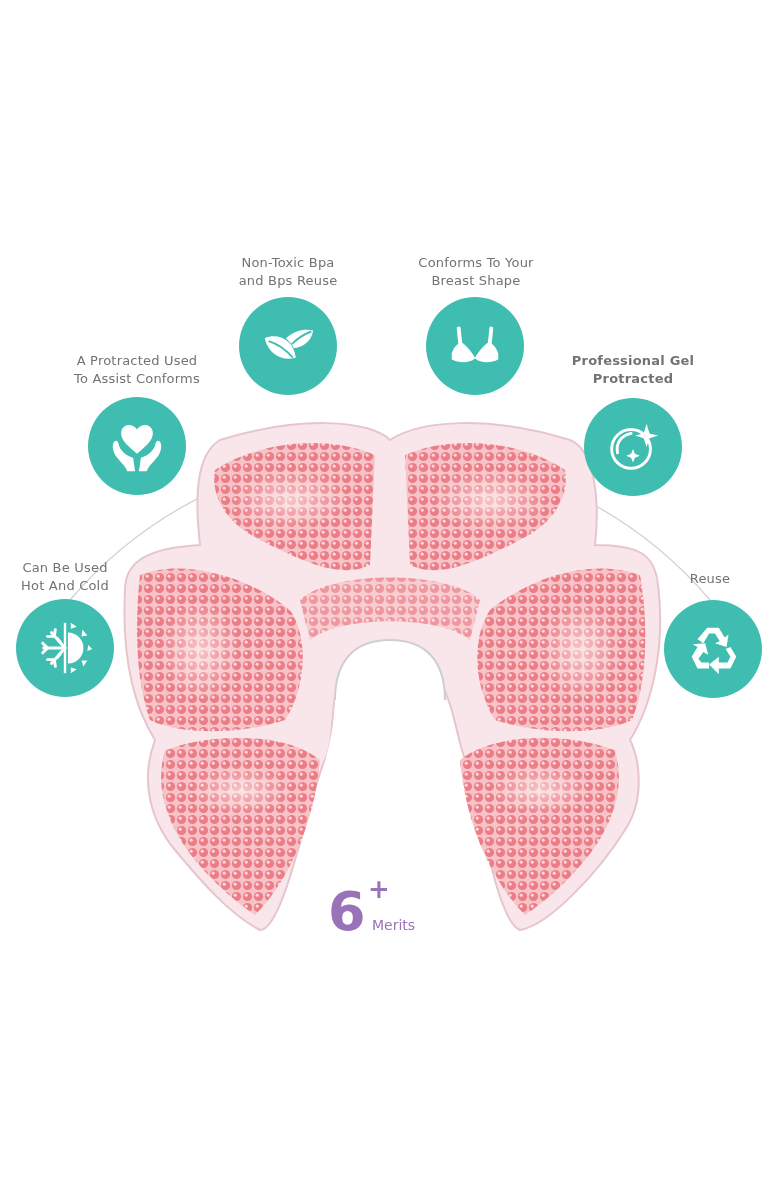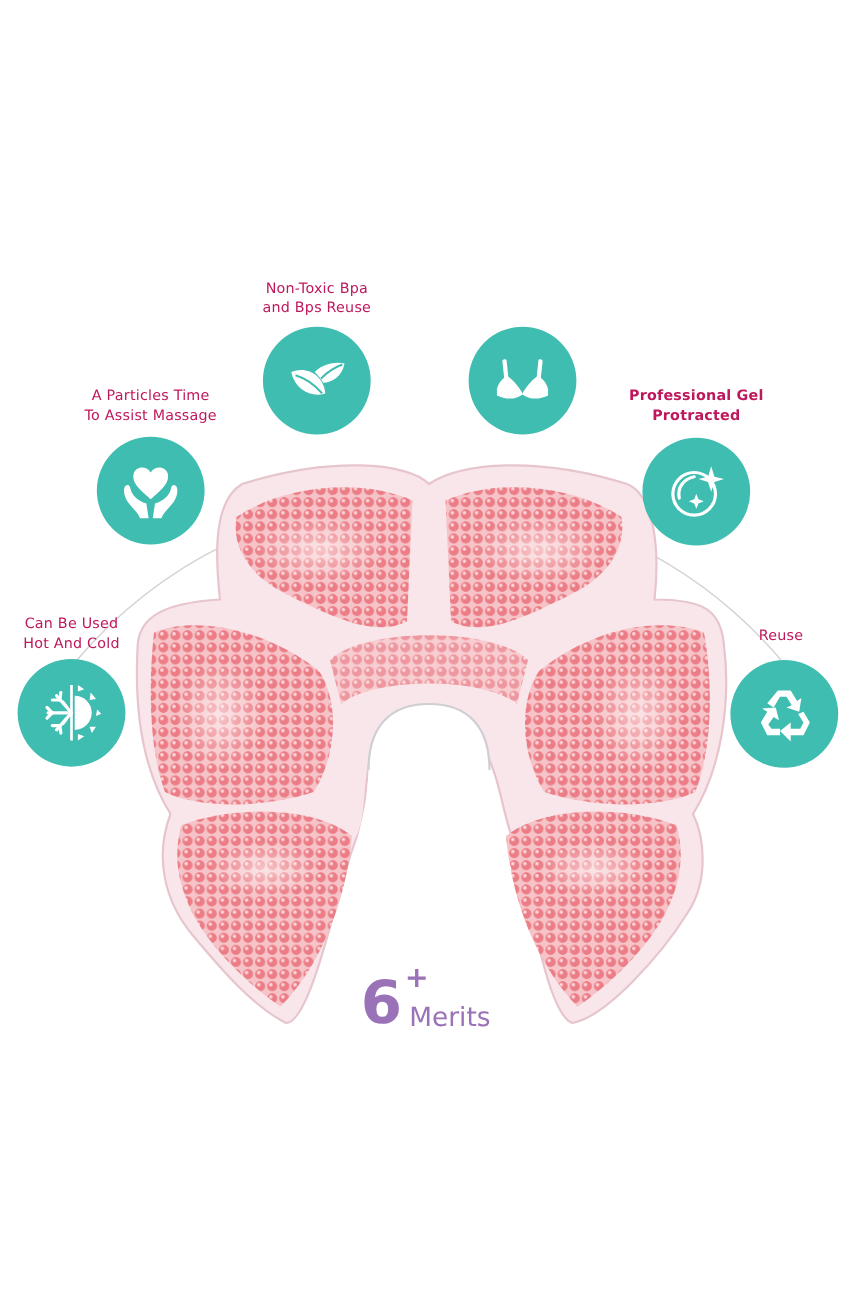--- a/index.html
+++ b/index.html
@@ -1,27 +1,27 @@
 <!DOCTYPE html>
 <html><head>
 <meta charset="utf-8">
 <style>
   html, body { margin:0; padding:0; background:#ffffff; }
   body { width:780px; height:1196px; position:relative; overflow:hidden; font-family:"DejaVu Sans", sans-serif; }
   #stage { position:absolute; left:0; top:0; width:780px; height:1196px; }
   .arc { position:absolute; left:0; top:0; }
   .badge { position:absolute; width:98px; height:98px; border-radius:50%; background:#3fbdb0; display:flex; align-items:center; justify-content:center; }
   .badge svg { width:62px; height:62px; }
-  .label { position:absolute; width:200px; text-align:center; color:#be185d; font-size:13px; line-height:18px; letter-spacing:0.2px; }
+  .label { position:absolute; width:200px; text-align:center; color:#737373; font-size:13px; line-height:18px; letter-spacing:0.2px; }
   .label span { display:block; }
   .pack { position:absolute; left:0; top:0; }
   .merits { position:absolute; left:328px; top:882px; color:#9a72b7; }
   .merits .six { position:absolute; left:0; top:0; font-size:54px; font-weight:bold; line-height:60px; font-family:"DejaVu Sans", sans-serif; }
   .merits .plus { position:absolute; left:40px; top:-8px; font-size:26px; font-weight:bold; line-height:30px; }
-  .merits .word { position:absolute; left:44px; top:30px; font-size:24px; line-height:26px; }
+  .merits .word { position:absolute; left:44px; top:30px; font-size:14px; line-height:26px; }
 </style>
 </head>
 <body>
 
 <div id="stage">
 
   <svg class="arc" width="780" height="1196">
     <path d="M 70 600 A 420 420 0 0 1 710 600" fill="none" stroke="#d2d2d2" stroke-width="1.3"></path>
   </svg>
 
@@ -93,22 +93,22 @@
         <polygon points="38,6 44,10 38,12"></polygon>
         <polygon points="50,13 55,19 49,20"></polygon>
         <polygon points="56,29 60,33 55,35"></polygon>
         <polygon points="49,45 55,45 51,51"></polygon>
         <polygon points="38,52 44,54 38,58"></polygon>
       </g>
     </svg>
   </div>
 
   <div class="label" style="left:37px; top:352px;">
-    <span>A Particles Time</span>
-    <span>To Assist Massage</span>
+    <span>A Protracted Used</span>
+    <span>To Assist Conforms</span>
   </div>
   <div class="badge" style="left:88px; top:397px;">
     <svg viewBox="0 0 64 64">
       <path d="M32 40 C 20 30, 14 24, 16 16 C 18 9, 28 8, 32 15 C 36 8, 46 9, 48 16 C 50 24, 44 30, 32 40 Z" fill="#fff"></path>
       <path d="M8 28 C 10 26, 12 26, 13 30 C 14 36, 20 42, 28 44 L 30 58 L 22 58 C 20 52, 14 48, 10 42 C 7 37, 6 31, 8 28 Z" fill="#fff"></path>
       <path d="M56 28 C 54 26, 52 26, 51 30 C 50 36, 44 42, 36 44 L 34 58 L 42 58 C 44 52, 50 48, 54 42 C 57 37, 58 31, 56 28 Z" fill="#fff"></path>
     </svg>
   </div>
 
   <div class="label" style="left:188px; top:254px;">
@@ -117,20 +117,24 @@
   </div>
   <div class="badge" style="left:239px; top:297px;">
     <svg viewBox="0 0 64 64">
       <path d="M8 24 C 22 18, 38 26, 40 44 C 28 48, 12 42, 8 24 Z" fill="#fff"></path>
       <path d="M12 27 C 22 30, 30 36, 37 44" stroke="#3fbdb0" stroke-width="2" fill="none"></path>
       <path d="M30 24 C 38 16, 50 14, 58 16 C 56 28, 46 34, 38 34 C 36 30, 33 27, 30 24 Z" fill="#fff"></path>
       <path d="M36 30 C 42 24, 48 20, 56 17" stroke="#3fbdb0" stroke-width="2" fill="none"></path>
     </svg>
   </div>
 
+  <div class="label" style="left:376px; top:254px;">
+    <span>Conforms To Your</span>
+    <span>Breast Shape</span>
+  </div>
   <div class="badge" style="left:426px; top:297px;">
     <svg viewBox="0 0 64 64">
       <rect x="14" y="12" width="4" height="20" rx="1.5" fill="#fff" transform="rotate(-6 16 22)"></rect>
       <rect x="46" y="12" width="4" height="20" rx="1.5" fill="#fff" transform="rotate(6 48 22)"></rect>
       <path d="M8 40 C 10 32, 16 28, 18 28 C 24 32, 30 40, 32 44 C 34 40, 40 32, 46 28 C 48 28, 54 32, 56 40 L 56 46 C 48 50, 38 50, 32 45 C 26 50, 16 50, 8 46 Z" fill="#fff"></path>
     </svg>
   </div>
 
   <div class="label" style="left:533px; top:352px;font-weight:bold;">
     <span>Professional Gel</span>

